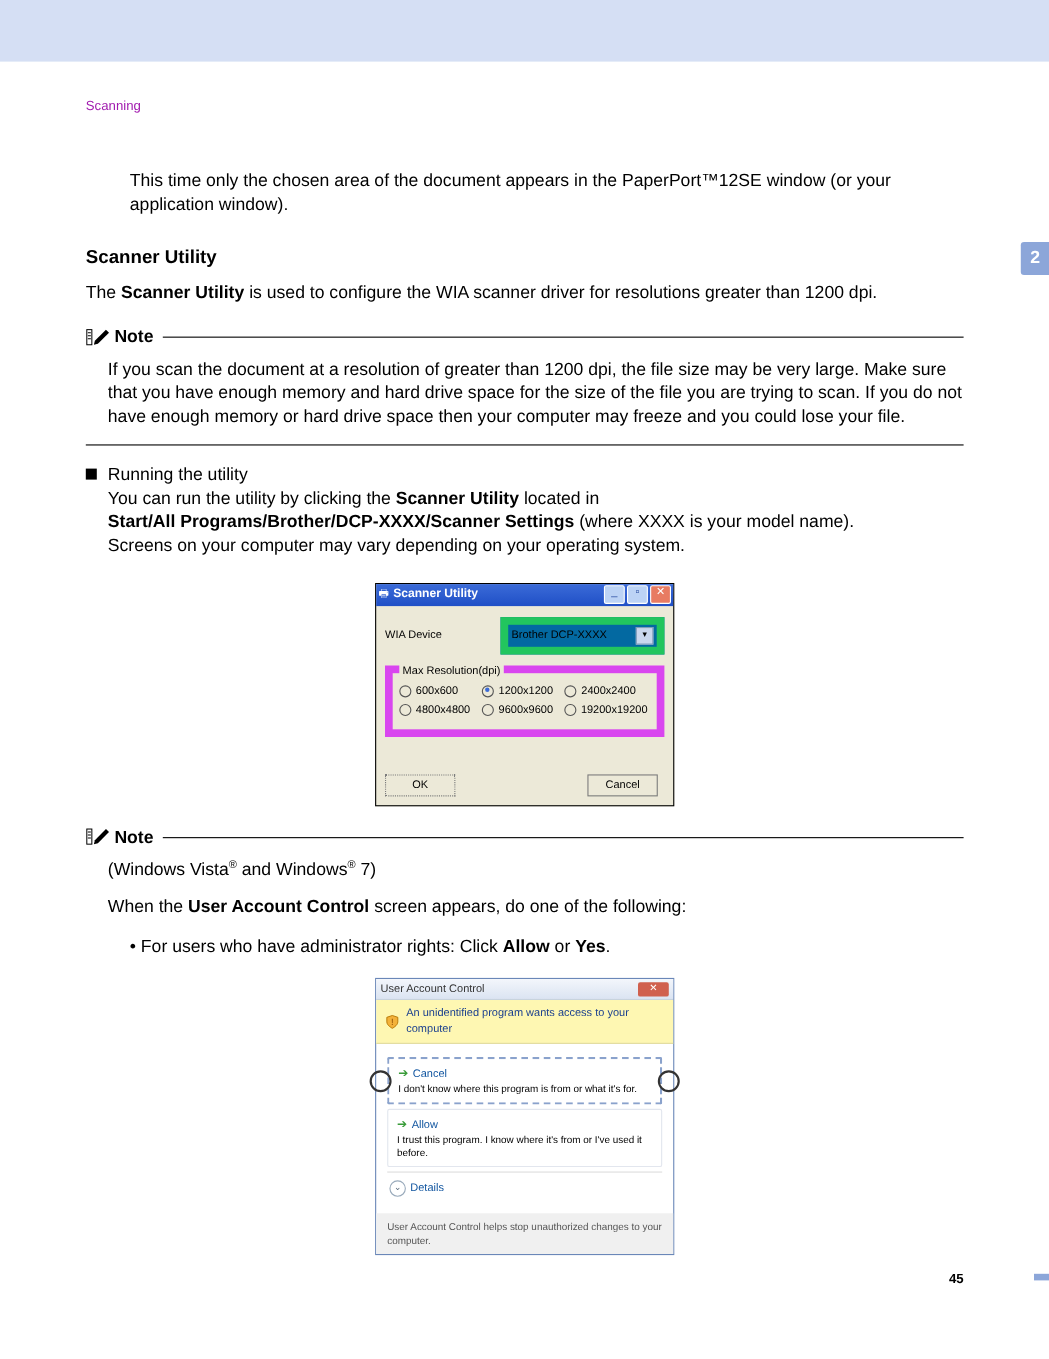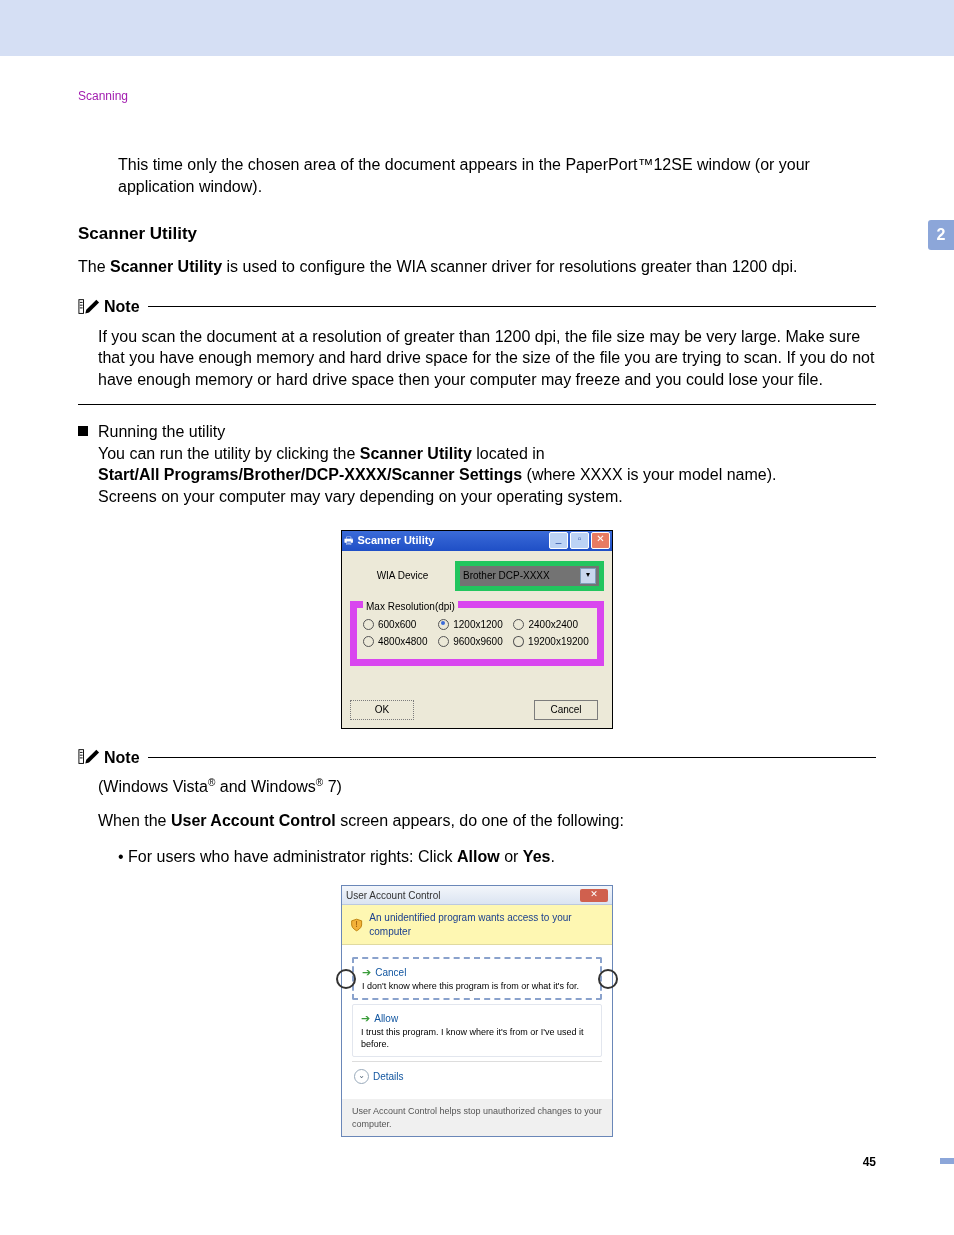--- a/index.html
+++ b/index.html
@@ -21,22 +21,22 @@
   .bullet{width:10px;height:10px;background:#000;margin:5px 10px 0 0}
   .sub{margin-left:20px;}
   .dialog1{width:270px;margin:22px auto 0 auto;border:1px solid #000;background:#ece9d8;font-size:10px}
   .d1-title{background:linear-gradient(#3b6bd8,#1f4fc6);color:#fff;display:flex;align-items:center;height:20px;padding:0 2px}
   .d1-title-txt{font-weight:bold;font-size:11px;flex:1;padding-left:4px}
   .d1-btns{display:flex;gap:2px}
   .d1-btn{width:17px;height:15px;background:#bcd3f5;border:1px solid #fff;border-radius:2px;text-align:center;line-height:12px;font-size:10px;color:#24489e}
   .d1-close{background:#e87b62;color:#fff}
   .d1-body{padding:10px 8px 8px 8px}
   .d1-row{display:flex;align-items:center;margin-bottom:10px}
-  .d1-label{width:105px;text-align:center;font-size:10px}
-  .d1-select{flex:1;height:18px;border:5px solid #22c55e;background:#737373;font-size:10px;padding:1px 3px;display:flex;align-items:center;justify-content:space-between}
+  .d1-label{width:105px;text-align:left;font-size:10px}
+  .d1-select{flex:1;height:18px;border:7px solid #22c55e;background:#0369a1;font-size:10px;padding:1px 3px;display:flex;align-items:center;justify-content:space-between}
   .d1-drop{width:14px;height:14px;background:#c9d7ee;border:1px solid #7f9db9;text-align:center;line-height:11px;font-size:8px}
   .d1-group{border:7px solid #d946ef;padding:8px 6px;position:relative;margin-top:4px}
   .d1-group-title{position:absolute;top:-8px;left:6px;background:#ece9d8;padding:0 3px;font-size:10px}
   .d1-radios{display:flex;flex-wrap:wrap}
   .d1-radio{width:33%;font-size:10px;display:flex;align-items:center;margin:2px 0}
   .d1-radio .r{width:9px;height:9px;border:1px solid #555;border-radius:50%;margin-right:4px;display:inline-block;position:relative}
   .d1-radio .r.sel::after{content:"";position:absolute;top:1.5px;left:1.5px;width:4px;height:4px;border-radius:50%;background:#3b6bd8}
   .d1-foot{display:flex;justify-content:space-between;gap:28px;margin-top:34px;padding-right:6px}
   .d1-foot button{font-size:10px;height:20px;width:64px;background:#ece9d8;border:1px dotted #7c7c7c}
   .d1-foot .plain{border:1px solid #7c7c7c}

